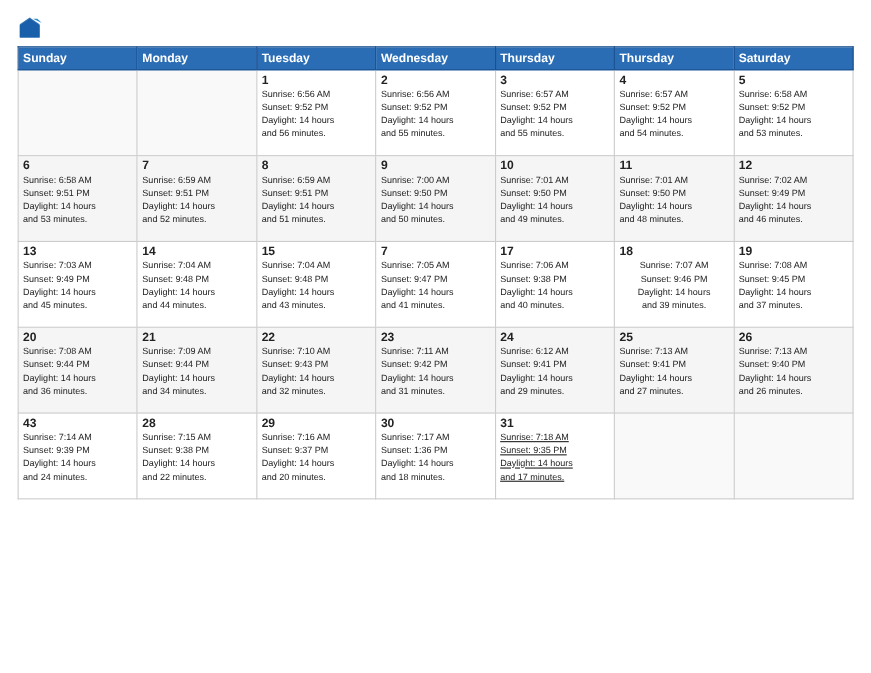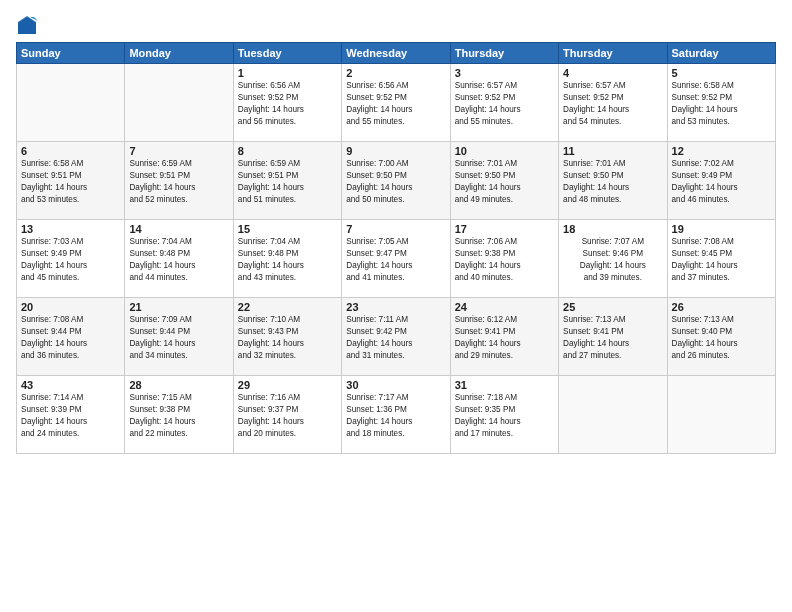--- a/index.html
+++ b/index.html
@@ -354,21 +354,21 @@
           </td>
           <td>
             <span class="day-num">30</span>
             <div class="day-info" style="white-space: pre-line;">Sunrise: 7:17 AM
 Sunset: 1:36 PM
 Daylight: 14 hours
 and 18 minutes.</div>
           </td>
           <td>
             <span class="day-num">31</span>
-            <div class="day-info" style="white-space: pre-line;">Sunrise: 7:18 AM
+            <div class="day-info" style="white-space: pre-line; text-decoration: underline;">Sunrise: 7:18 AM
 Sunset: 9:35 PM
 Daylight: 14 hours
 and 17 minutes.</div>
           </td>
           <td class="empty-cell"></td>
           <td class="empty-cell"></td>
         </tr>
       </tbody>
   </table>
 </div>

